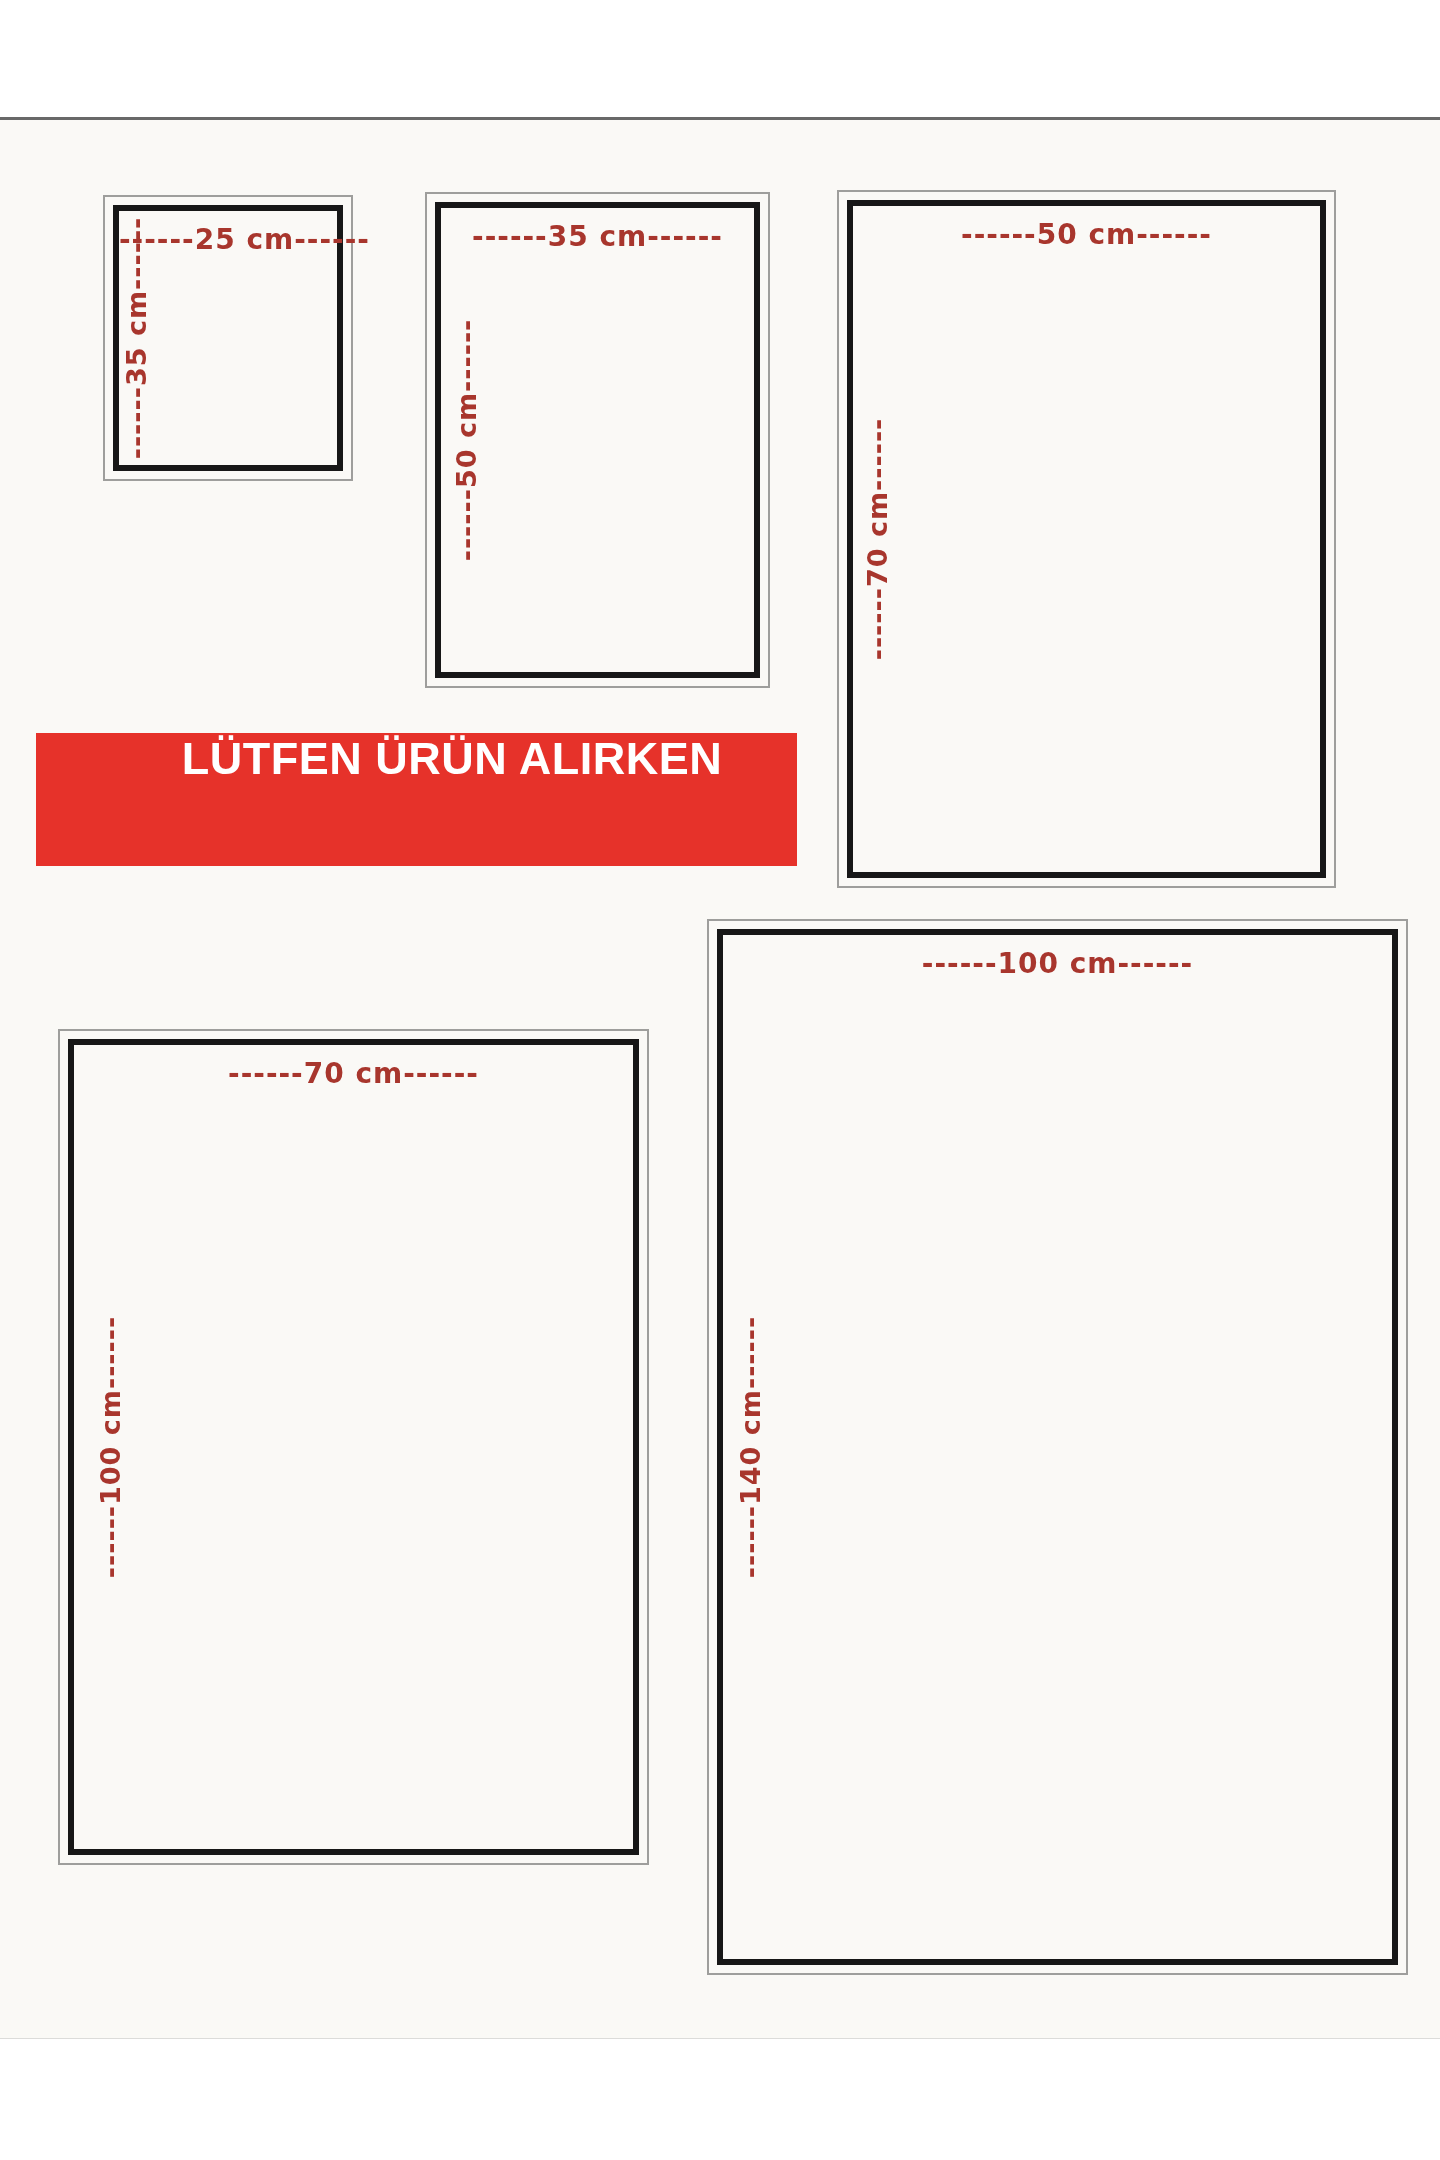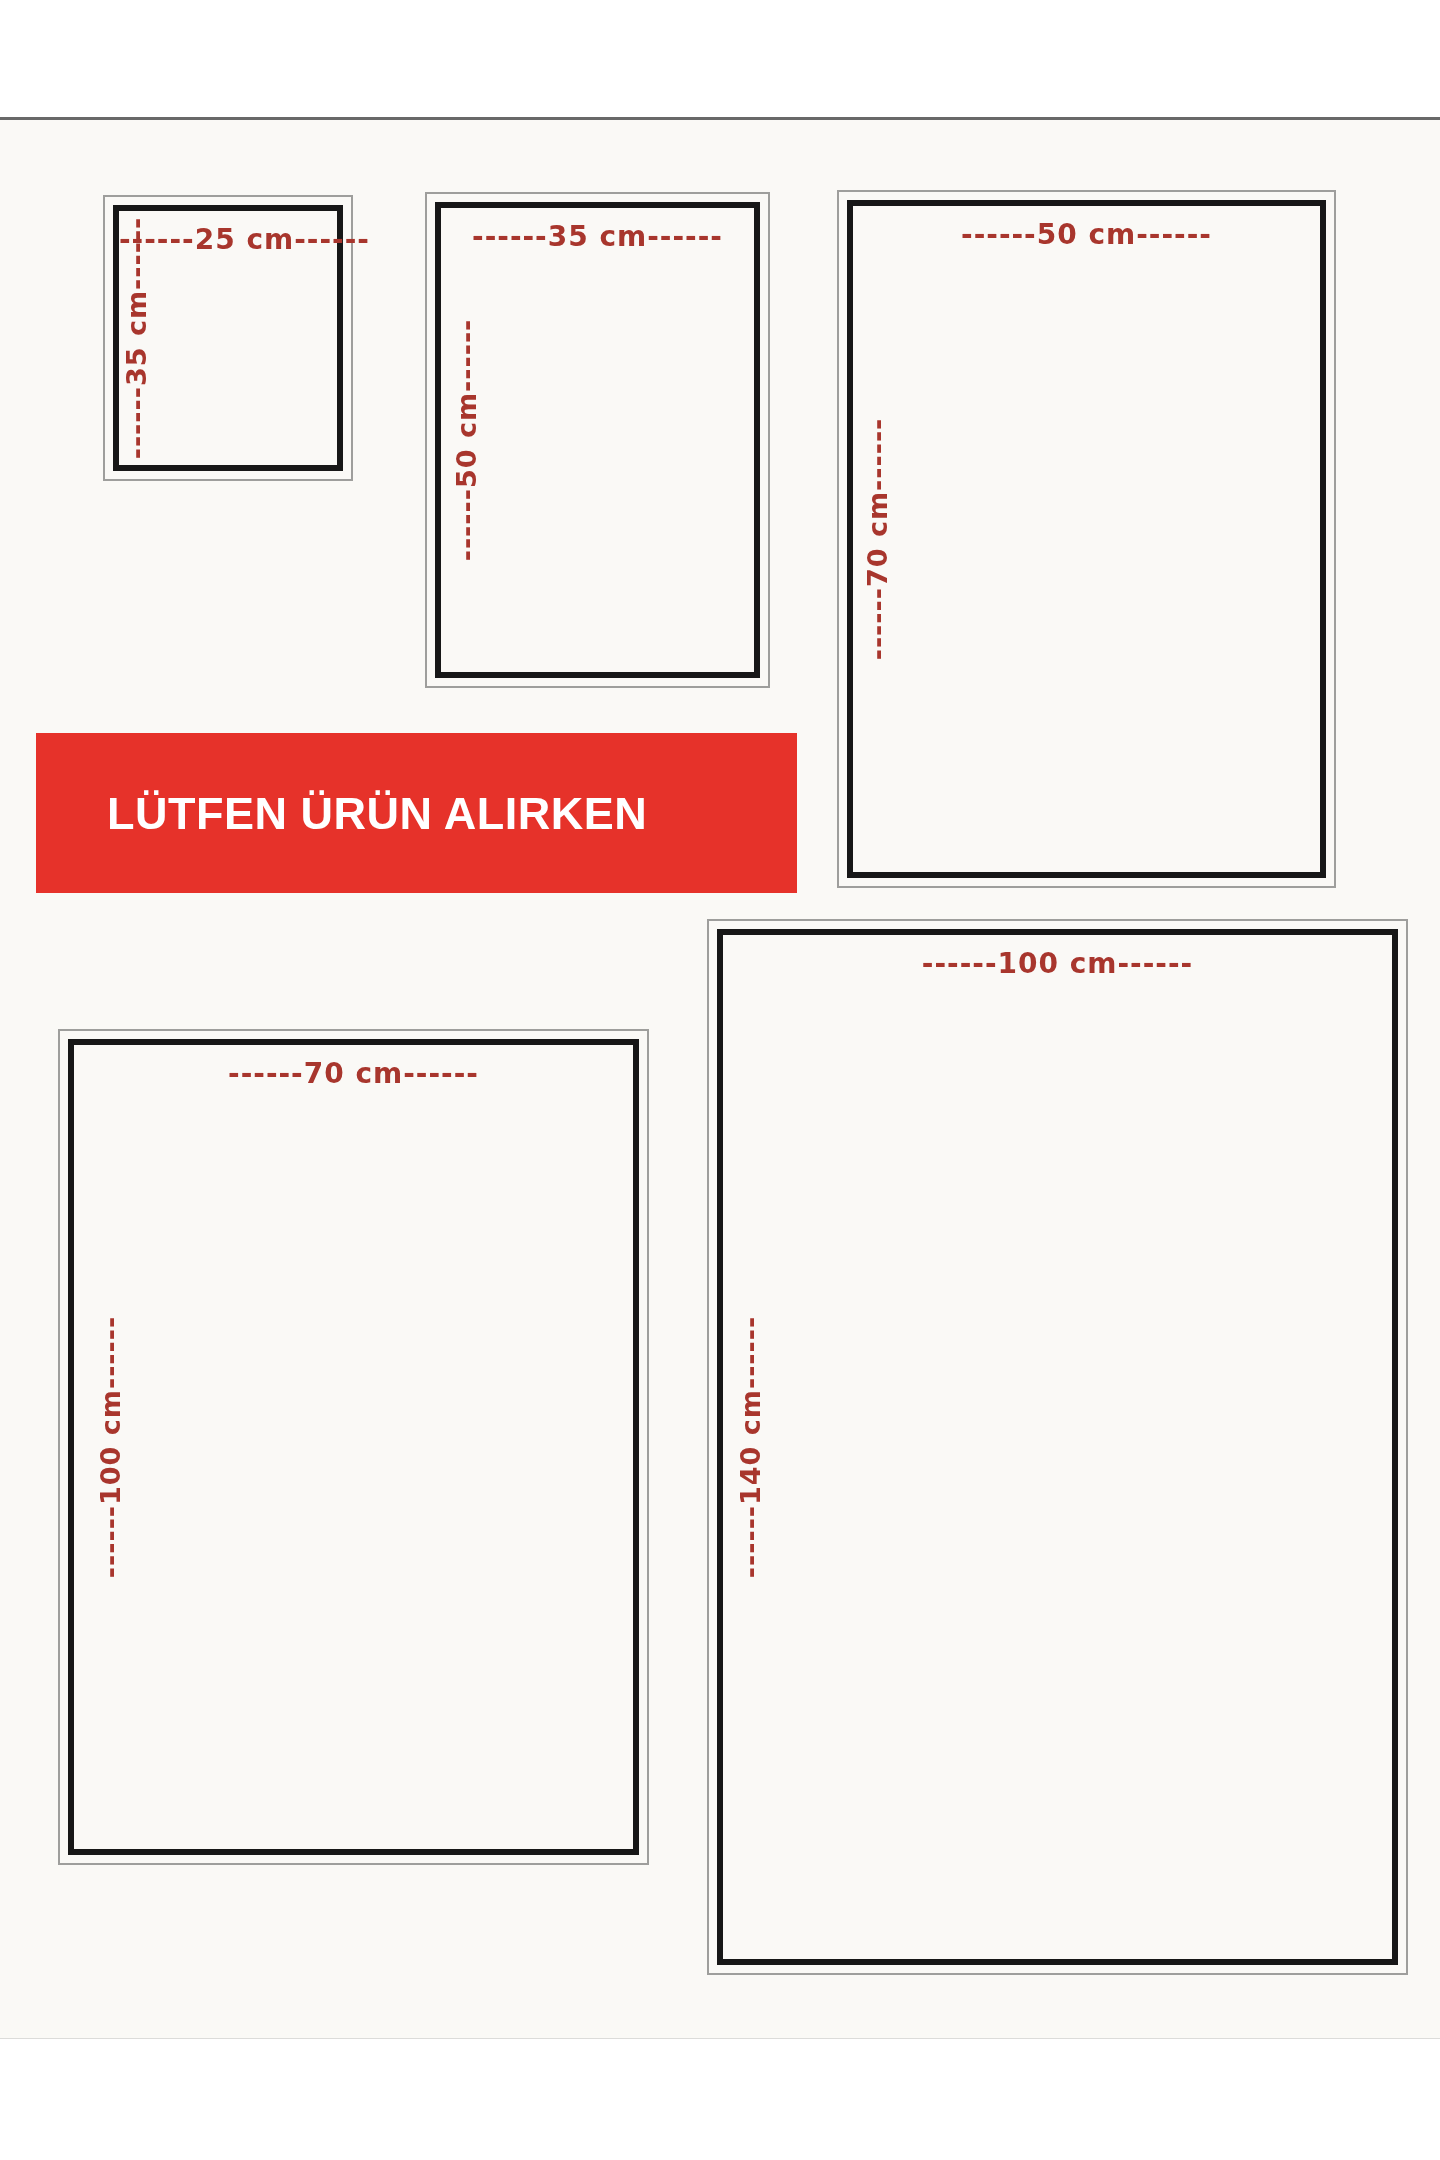--- a/index.html
+++ b/index.html
@@ -60,26 +60,26 @@
   .frame-2{left:425px;top:192px;width:345px;height:496px;}
   .frame-2 .side-label{left:25px;}
   .frame-3{left:837px;top:190px;width:499px;height:698px;}
   .frame-3 .side-label{left:24px;}
   .frame-4{left:58px;top:1029px;width:591px;height:836px;}
   .frame-4 .side-label{left:36px;}
   .frame-5{left:707px;top:919px;width:701px;height:1056px;}
   .frame-5 .side-label{left:27px;}
   
   .banner{
-    position:absolute;left:36px;top:733px;width:761px;height:160px;
+    position:absolute;left:36px;top:733px;width:761px;height:133px;
     background:var(--banner-bg);
     color:var(--banner-text);
     box-sizing:border-box;
     padding-left:71px;
-    display:flex;flex-direction:column;justify-content:center;
+    display:flex;flex-direction:row;justify-content:center;
     font:bold 45px "Liberation Sans",sans-serif;
     line-height:51px;
     letter-spacing:0.5px;
     gap:8px;
   }
 </style>
 </head>
 <body>
 
 <div class="page">

